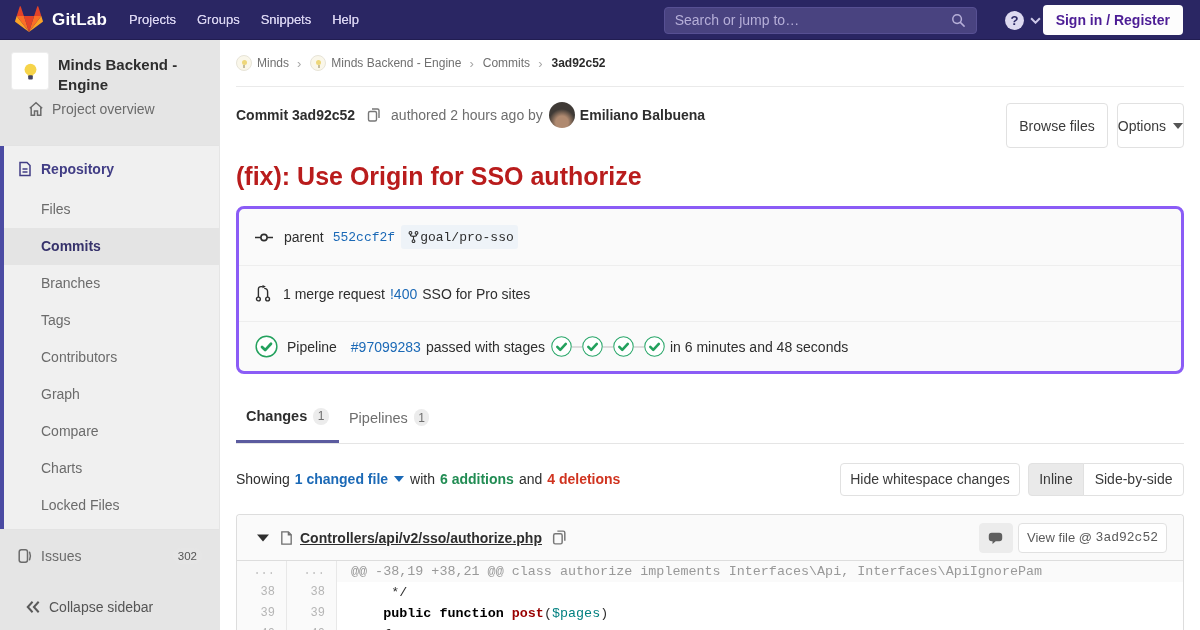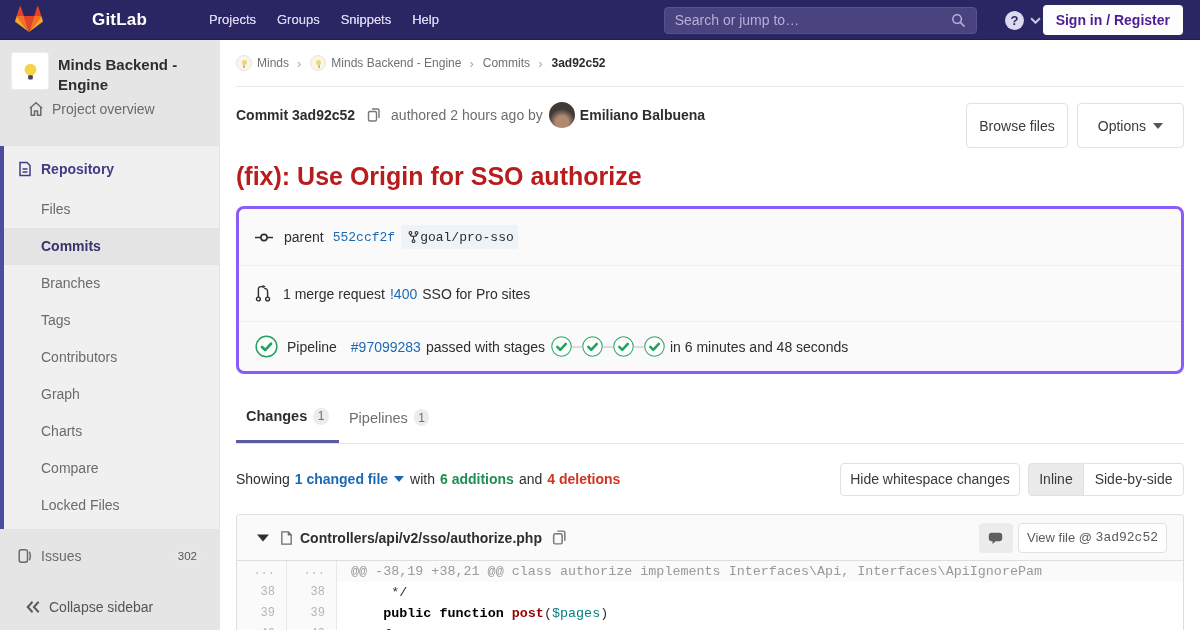--- a/index.html
+++ b/index.html
@@ -2,21 +2,21 @@
 <html><head>
 <meta charset="utf-8">
 <style>
 * { margin:0; padding:0; box-sizing:border-box; }
 html,body { width:1200px; height:630px; overflow:hidden; }
 body { font-family:"Liberation Sans", sans-serif; font-size:14px; color:#2e2e2e; background:#fff; }
 a { text-decoration:none; }
 
 
 .nav { position:absolute; top:0; left:0; width:1200px; height:40px; background:#2a2663; border-bottom:1px solid #211d51; display:flex; align-items:center; }
-.nav-left { display:flex; align-items:center; height:28px;gap:40px; }
+.nav-left { display:flex; align-items:center; height:28px; }
 .logo { margin-left:15px; width:28px; height:26.7px; }
 .logo-text { color:#fff; font-size:17px; font-weight:700; margin-left:9px; letter-spacing:0.2px; }
 .nav-menu { display:flex; margin-left:22px; }
 .nav-menu a { color:#d8d3f0; font-size:13px; margin-right:21px; text-shadow:0 0 0.6px #d8d3f0; }
 .nav-right { position:absolute; right:0; top:0; height:40px; display:flex; align-items:center; }
 .search { width:313px; height:27px; background:#494380; border:1px solid #575093; border-radius:4px; display:flex; align-items:center; padding:0 10px; margin-right:27px; }
 .search span { color:#b6afd8; font-size:14px; flex:1; }
 .help-q { display:flex; align-items:center; margin-right:2px; }
 .signin { height:30px; background:#fdfdfd; border-radius:4px; color:#4c1d95; font-weight:700; font-size:14px; display:flex; align-items:center; padding:0 13px; margin-right:17px; }
 
@@ -68,21 +68,21 @@
 .pill { background:#ececec; border-radius:9px; padding:1.5px 4.5px; font-size:12px; color:#6e6e6e; margin-left:6px; font-weight:400; }
 .showing { display:flex; align-items:center; height:70px; position:relative; }
 .grp { display:inline-flex; }
 .grp .btn { border-radius:0; margin-left:-1px; }
 .grp .btn:first-child { border-radius:4px 0 0 4px; }
 .grp .btn:last-child { border-radius:0 4px 4px 0; }
 .grp .btn.on { background:#eaeaea; }
 
 .diff { border:1px solid #ddd; border-radius:4px 4px 0 0; border-bottom:none; }
 .diff-head { background:#fafafa; border-bottom:1px solid #ddd; height:46px; display:flex; align-items:center; padding:0 16px; border-radius:4px 4px 0 0; position:relative; }
-.fname { font-weight:700; font-size:14px; margin:0 9px 0 6px; color:#2e2e2e; }
+.fname { font-weight:700; font-size:14px; margin:0 9px 0 6px; color:#2e2e2e;text-decoration:underline; }
 .diff-head .right { position:absolute; right:16px; display:flex; }
 .cbtn { width:34px; height:30px; background:#ececec; border:1px solid #ececec; border-radius:4px; display:flex; align-items:center; justify-content:center; margin-right:5px; }
 .code { font-family:"Liberation Mono", monospace; font-size:13.4px; }
 .drow { display:flex; height:21px; line-height:21px; }
 .ln { width:50px; text-align:right; padding-right:11px; color:#b5b5b5; border-right:1px solid #e8e8e8; flex:none; background:#fafafa; font-size:12px; }
 .dtext { padding-left:14px; white-space:pre; color:#303030; }
 .drow.plain .dtext { background:#fff; flex:1; }
 .drow.meta { background:#fafafa; }
 .drow.meta .ln { color:#c3c3c3; }
 .drow.meta .dtext { color:#999; }
@@ -158,22 +158,22 @@
         </svg>
       Repository
     </div>
     <ul class="sub">
       <li>Files</li>
       <li class="active">Commits</li>
       <li>Branches</li>
       <li>Tags</li>
       <li>Contributors</li>
       <li>Graph</li>
+      <li>Compare</li>
       <li>Charts</li>
-      <li>Compare</li>
       <li>Locked Files</li>
     </ul>
   </div>
   <div class="issues-row">
     <svg width="16" height="16" viewBox="0 0 16 16">
         <rect x="2.2" y="1.8" width="8.3" height="12.4" rx="2.2" fill="none" stroke="#6b6b6b" stroke-width="1.5"></rect>
         <path d="M12.6 4.2a9.5 9.5 0 0 1 0 7.6" fill="none" stroke="#6b6b6b" stroke-width="1.5" stroke-linecap="round"></path>
       </svg>
     Issues
     <span class="badge">302</span>
@@ -209,21 +209,21 @@
     <b>Commit</b>&nbsp;<b>3ad92c52</b>
     <svg width="16" height="16" viewBox="0 0 16 16" style="margin-left:11px">
         <rect x="2.5" y="4.5" width="8" height="9.5" rx="1.5" fill="#fff" stroke="#777" stroke-width="1.4"></rect>
         <path d="M6 2h5.5A1.5 1.5 0 0 1 13 3.5V11" fill="none" stroke="#777" stroke-width="1.4"></path>
       </svg>
     <span class="who">authored 2 hours ago by</span>
     <span class="av24"></span>
     <b>Emiliano Balbuena</b>
     <span class="hdr-btns">
       <span class="btn">Browse files</span>
-      <span class="btn" style="margin-left:9px;padding:0 20px">Options
+      <span class="btn" style="margin-left:9px;padding:0 0">Options
         <svg width="10" height="6" viewBox="0 0 10 6" style="margin-left:7px">
             <path d="M0 0h10L5 6z" fill="#555"></path>
           </svg>
       </span>
     </span>
   </div>
 
   <h1>(fix): Use Origin for SSO authorize</h1>
 
   <div class="info-box">

